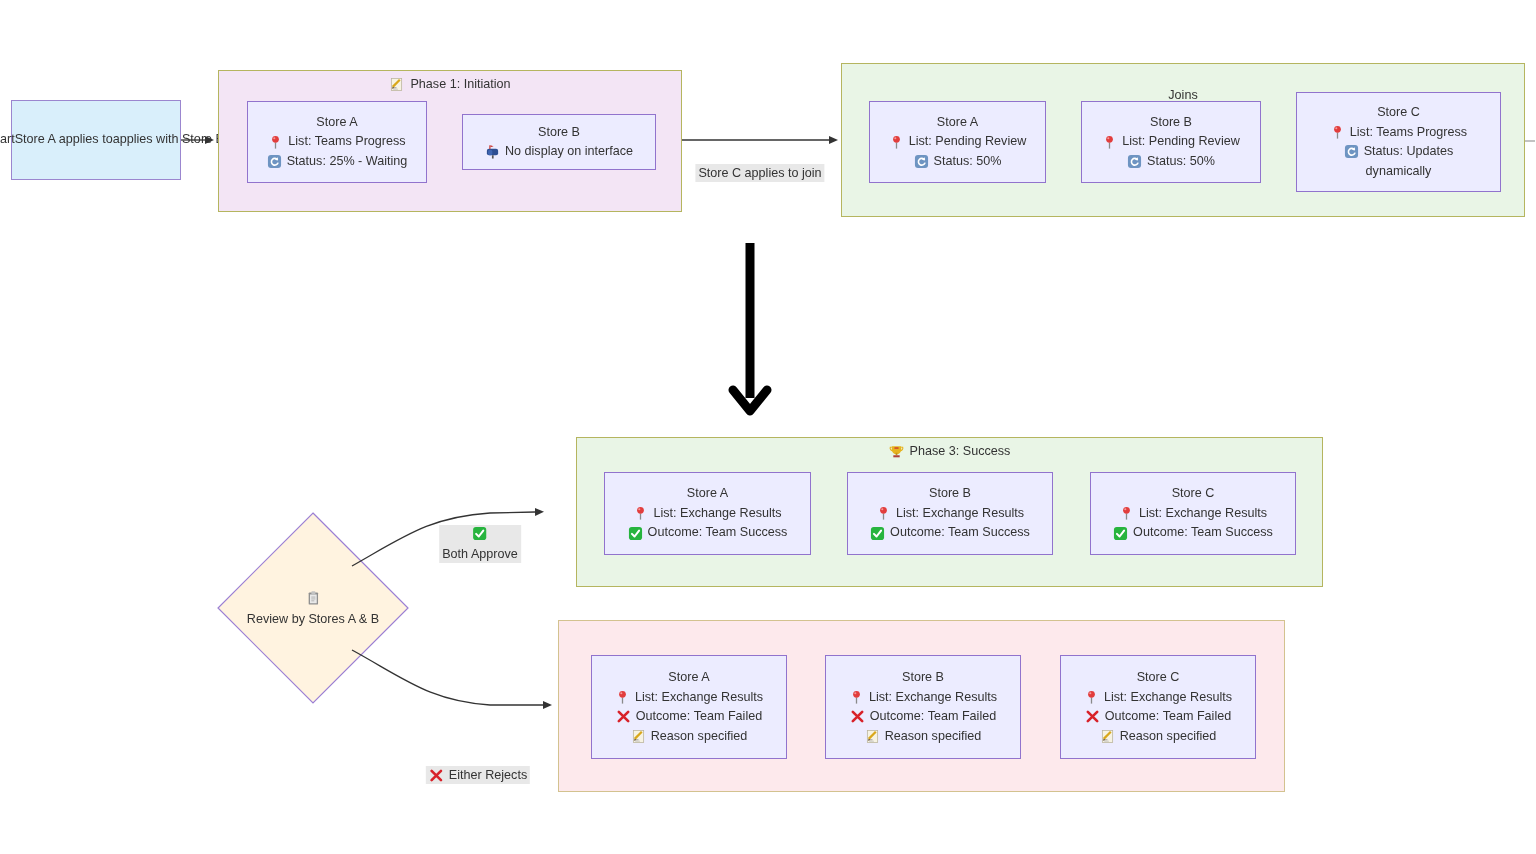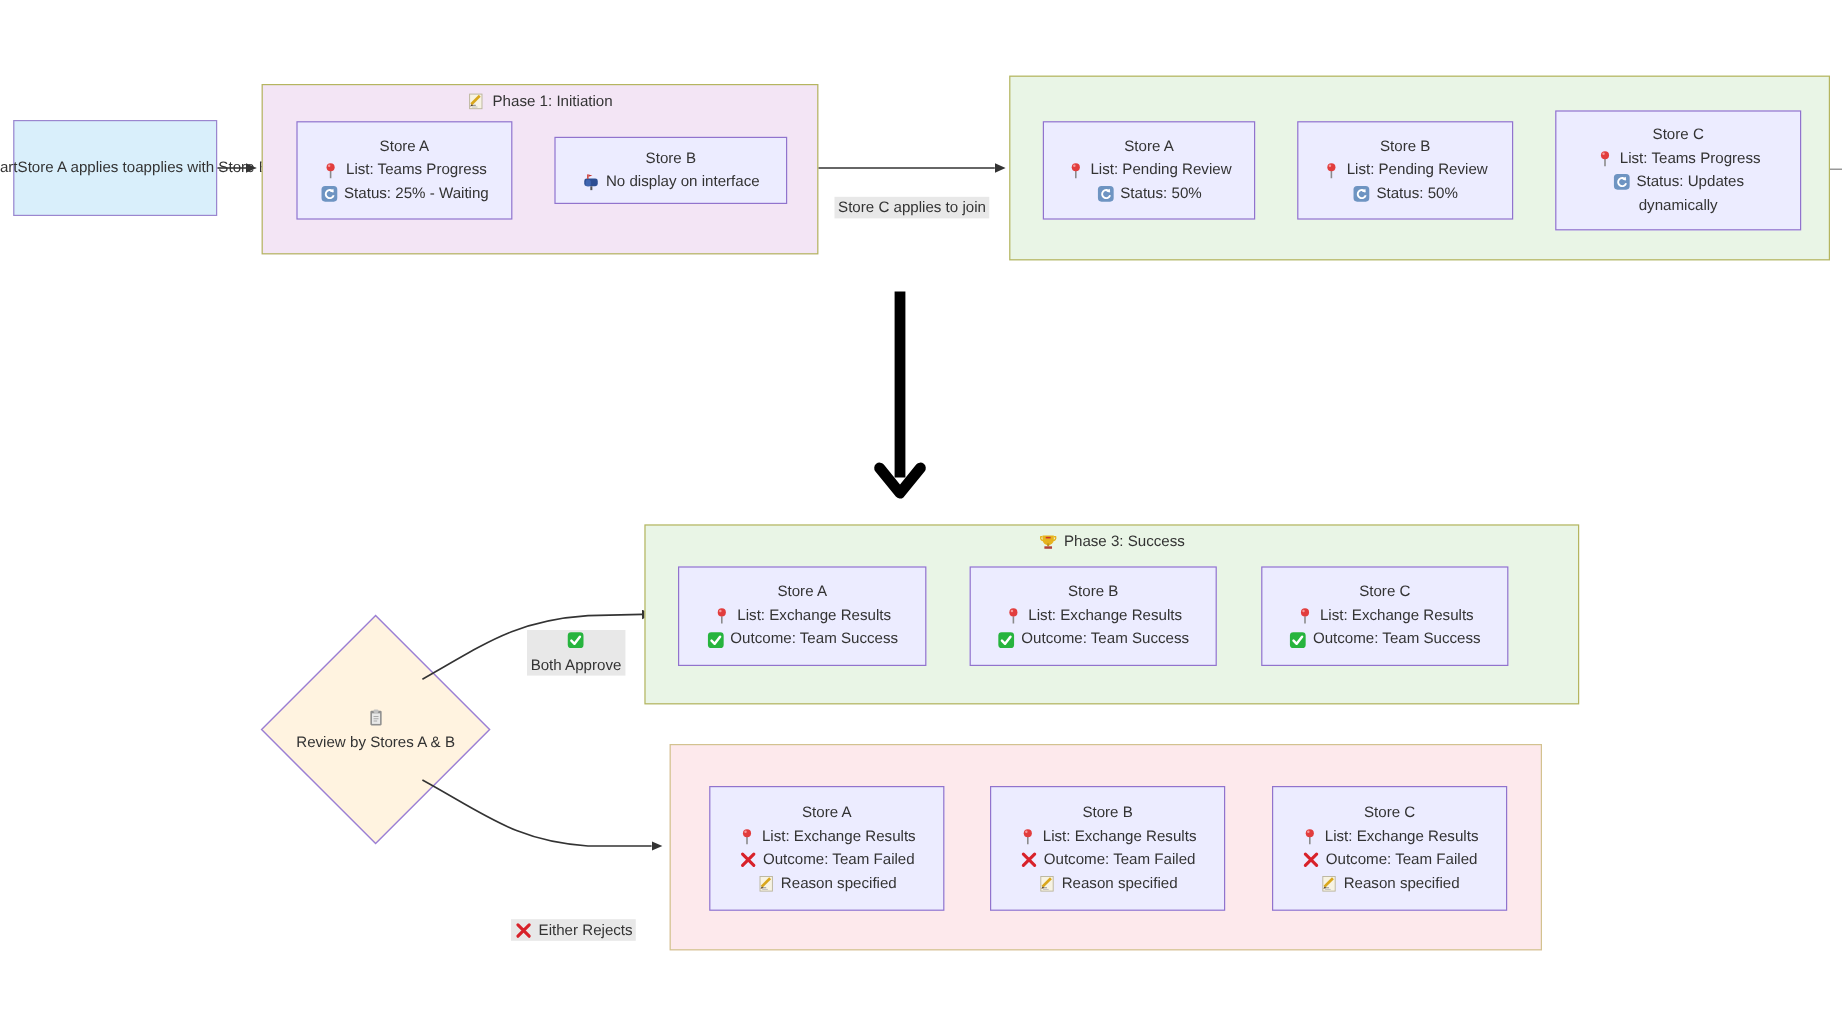--- a/index.html
+++ b/index.html
@@ -197,20 +197,21 @@
         <span>No display on interface</span>
       </div>
     </div>
   </div>
 
   <div class="edge-label" style="left:760px;top:141px;">
     <span>Store C applies to join</span>
   </div>
 
   <div class="cluster green" style="left:841px;top:63px;width:682px;height:152px;">
+    <div class="cluster-subtitle">Joins</div>
     <div class="node-card" style="left:27px;top:37px;width:175px;height:80px;">
       <div class="card-line">
           <span>Store A</span>
         </div>
       <div class="card-line">
         <span class="ic">
             <svg>
               <use href="#sym-pushpin"></use>
             </svg>
           </span>
@@ -291,21 +292,21 @@
   </div>
   <div class="edge-label" style="left:478px;top:743px;text-align:right;">
     <span class="ic">
         <svg>
           <use href="#sym-cross"></use>
         </svg>
       </span>
     <span>Either Rejects</span>
   </div>
 
-  <div class="cluster green" style="left:537px;top:437px;width:745px;height:148px;padding-left:32px;">
+  <div class="cluster green" style="left:576px;top:437px;width:745px;height:148px;">
     <div class="cluster-title">
       <span class="ic">
           <svg>
             <use href="#sym-trophy"></use>
           </svg>
         </span>
       <span>Phase 3: Success</span>
     </div>
     <div class="node-card" style="left:27px;top:34px;width:205px;height:81px;">
       <div class="card-line">

